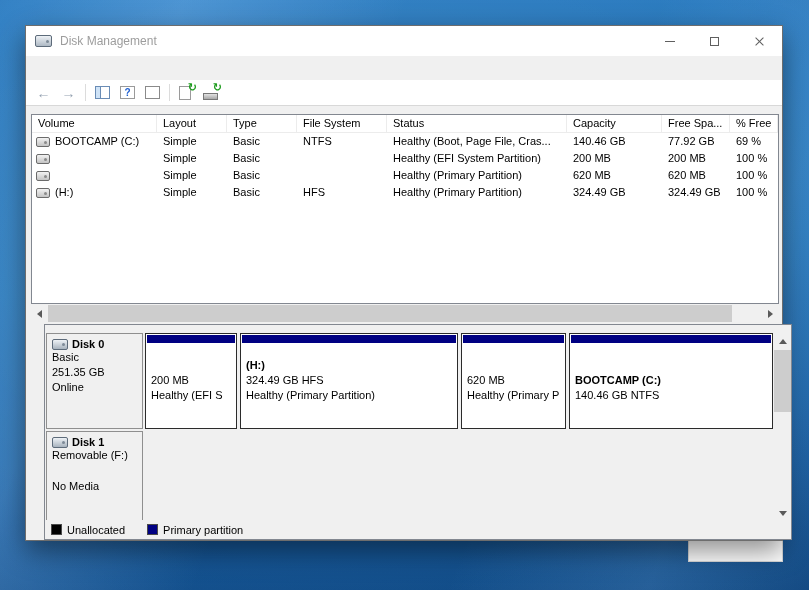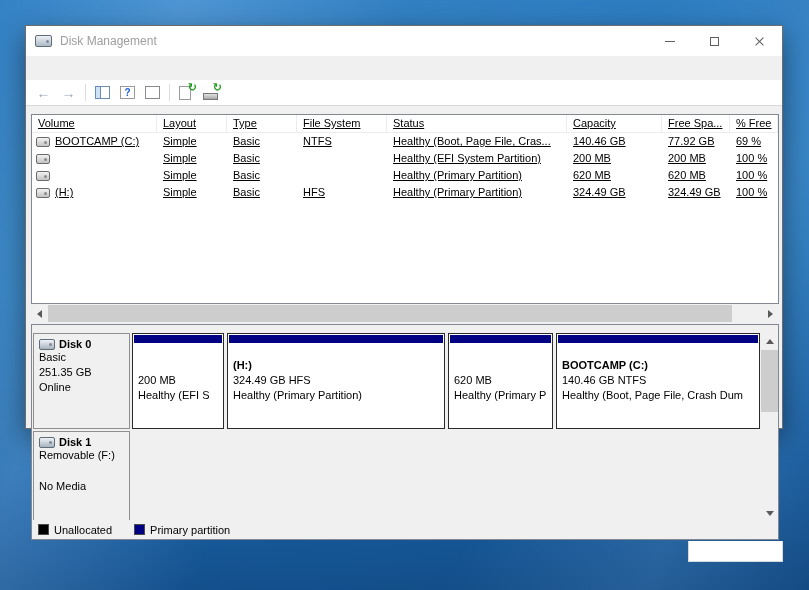--- a/index.html
+++ b/index.html
@@ -13,21 +13,21 @@
   .beam.b1{left:-140px;top:-160px;width:420px;height:950px;transform:rotate(20deg);
     background:linear-gradient(90deg,transparent,rgba(150,205,255,.28),transparent);}
   .beam.b2{left:560px;top:-180px;width:380px;height:980px;transform:rotate(20deg);
     background:linear-gradient(90deg,transparent,rgba(140,200,255,.18),transparent);}
   .vignette{position:absolute;inset:0;pointer-events:none;
     background:radial-gradient(140% 120% at 45% 40%,rgba(255,255,255,.08) 0%,transparent 45%,rgba(0,25,70,.32) 100%);}
   .fragment{position:absolute;left:688px;top:541px;width:95px;height:21px;background:#ffffff;
     border:1px solid #d9d9d9;border-top:none;}
 
   
-  .window{position:absolute;left:25px;top:25px;width:758px;height:404px;background:#f0f0f0;
+  .window{position:absolute;left:25px;top:25px;width:758px;height:516px;background:#f0f0f0;
     border:1px solid #6d6d6d;box-shadow:0 10px 26px rgba(0,0,0,.45);}
   .titlebar{position:absolute;left:0;top:0;right:0;height:30px;background:#fff;
     display:flex;align-items:center;}
   .app-icon{width:17px;height:12px;margin-left:9px;border:1px solid #5d6b7a;border-radius:2px;
     background:linear-gradient(#eef2f6,#aeb9c4);position:relative;flex:none;}
   .app-icon::after{content:"";position:absolute;right:2px;top:4px;width:3px;height:3px;border-radius:50%;background:#7d8a97;}
   .title-text{margin-left:8px;font-size:12px;color:#9d9d9d;white-space:nowrap;}
   .cap-spacer{flex:1;}
   .cap-btn{width:45px;height:30px;display:flex;align-items:center;justify-content:center;flex:none;}
   .min-glyph{width:10px;height:1px;background:#5f5f5f;}
@@ -54,21 +54,21 @@
   .list-ico .lines{width:100%;height:100%;
     background:repeating-linear-gradient(to bottom,#7fa7d8 0 1px,transparent 1px 3px);}
   .ico-stack{position:relative;width:17px;height:16px;}
   .page-ico{position:absolute;left:1px;top:1px;width:12px;height:14px;background:#fff;border:1px solid #9a9a9a;}
   .drv2-ico{position:absolute;left:0;bottom:1px;width:15px;height:7px;border:1px solid #777;
     background:linear-gradient(#e2e2e2,#a8a8a8);}
   .green-glyph{position:absolute;right:-2px;top:-3px;font-size:11px;font-weight:bold;color:#1d9b1d;line-height:1;}
 
   
   .volume-pane{position:absolute;left:5px;top:88px;width:748px;height:190px;background:#fff;border:1px solid #828790;}
-  .vheader,.vrow{display:grid;grid-template-columns:125px 70px 70px 90px 180px 95px 68px 1fr;text-decoration:underline;}
+  .vheader,.vrow{display:grid;grid-template-columns:125px 70px 70px 90px 180px 95px 68px 1fr;}
   .vheader{height:18px;}
   .vh{font-size:11px;line-height:17px;padding-left:6px;border-right:1px solid #ececec;border-bottom:1px solid #ececec;
     color:#000;white-space:nowrap;overflow:hidden;}
   .vrow{height:17px;font-size:11px;line-height:17px;color:#000;}
   .vc{padding-left:6px;white-space:nowrap;overflow:hidden;}
   .vc.vol{display:flex;align-items:center;padding-left:4px;}
   .drive-icon{width:14px;height:10px;border:1px solid #6b6b6b;border-radius:2px;margin-right:5px;flex:none;
     background:linear-gradient(#f2f2f2,#c4c4c4);position:relative;}
   .drive-icon::after{content:"";position:absolute;right:2px;top:3px;width:3px;height:3px;border-radius:50%;background:#8a8a8a;}
 
@@ -76,21 +76,21 @@
   .hscroll{position:absolute;left:5px;top:279px;width:748px;height:17px;background:#f0f0f0;}
   .hs-btn{position:absolute;top:0;width:17px;height:17px;display:flex;align-items:center;justify-content:center;background:#f0f0f0;}
   .hs-btn.left{left:0;} .hs-btn.right{right:0;}
   .hs-thumb{position:absolute;left:17px;top:0;width:684px;height:17px;background:#cdcdcd;}
   .tri-left{width:0;height:0;border-top:4px solid transparent;border-bottom:4px solid transparent;border-right:5px solid #5a5a5a;}
   .tri-right{width:0;height:0;border-top:4px solid transparent;border-bottom:4px solid transparent;border-left:5px solid #5a5a5a;}
   .tri-up{width:0;height:0;border-left:4px solid transparent;border-right:4px solid transparent;border-bottom:5px solid #5a5a5a;}
   .tri-down{width:0;height:0;border-left:4px solid transparent;border-right:4px solid transparent;border-top:5px solid #5a5a5a;}
 
   
-  .lower-pane{position:absolute;left:5px;top:298px;width:748px;height:216px;background:#f0f0f0;border:1px solid #828790;}
+  .lower-pane{position:absolute;left:18px;top:298px;width:748px;height:216px;background:#f0f0f0;border:1px solid #828790;}
   .disk-row{position:absolute;left:1px;width:727px;}
   .disk-row.r0{top:8px;height:96px;}
   .disk-row.r1{top:106px;height:92px;}
   .disk-header{position:absolute;left:0;top:0;width:97px;height:100%;border:1px solid #8f8f8f;background:#f0f0f0;
     padding:4px 5px;font-size:11px;color:#000;}
   .dh-title{display:flex;align-items:center;font-weight:bold;}
   .disk-icon{width:16px;height:11px;border:1px solid #5d6b7a;border-radius:2px;margin-right:4px;flex:none;
     background:linear-gradient(#eef2f6,#a8b3be);position:relative;}
   .disk-icon::after{content:"";position:absolute;right:2px;top:3px;width:3px;height:3px;border-radius:50%;background:#7d8a97;}
   .dh-line{line-height:15px;white-space:nowrap;overflow:hidden;}
@@ -295,21 +295,20 @@
             <div class="pline">620 MB</div>
             <div class="pline">Healthy (Primary P</div>
           </div>
         </div>
 
         <div class="partition p4">
           <div class="pbar"></div>
           <div class="ptext">
             <div class="pname">BOOTCAMP (C:)</div>
             <div class="pline">140.46 GB NTFS</div>
-            <div class="pline">Healthy (Boot, Page File, Crash Dum</div>
           </div>
         </div>
       </div>
 
       <div class="disk-row r1">
         <div class="disk-header">
           <div class="dh-title">
             <span class="disk-icon"></span>
             <span>Disk 1</span>
           </div>

